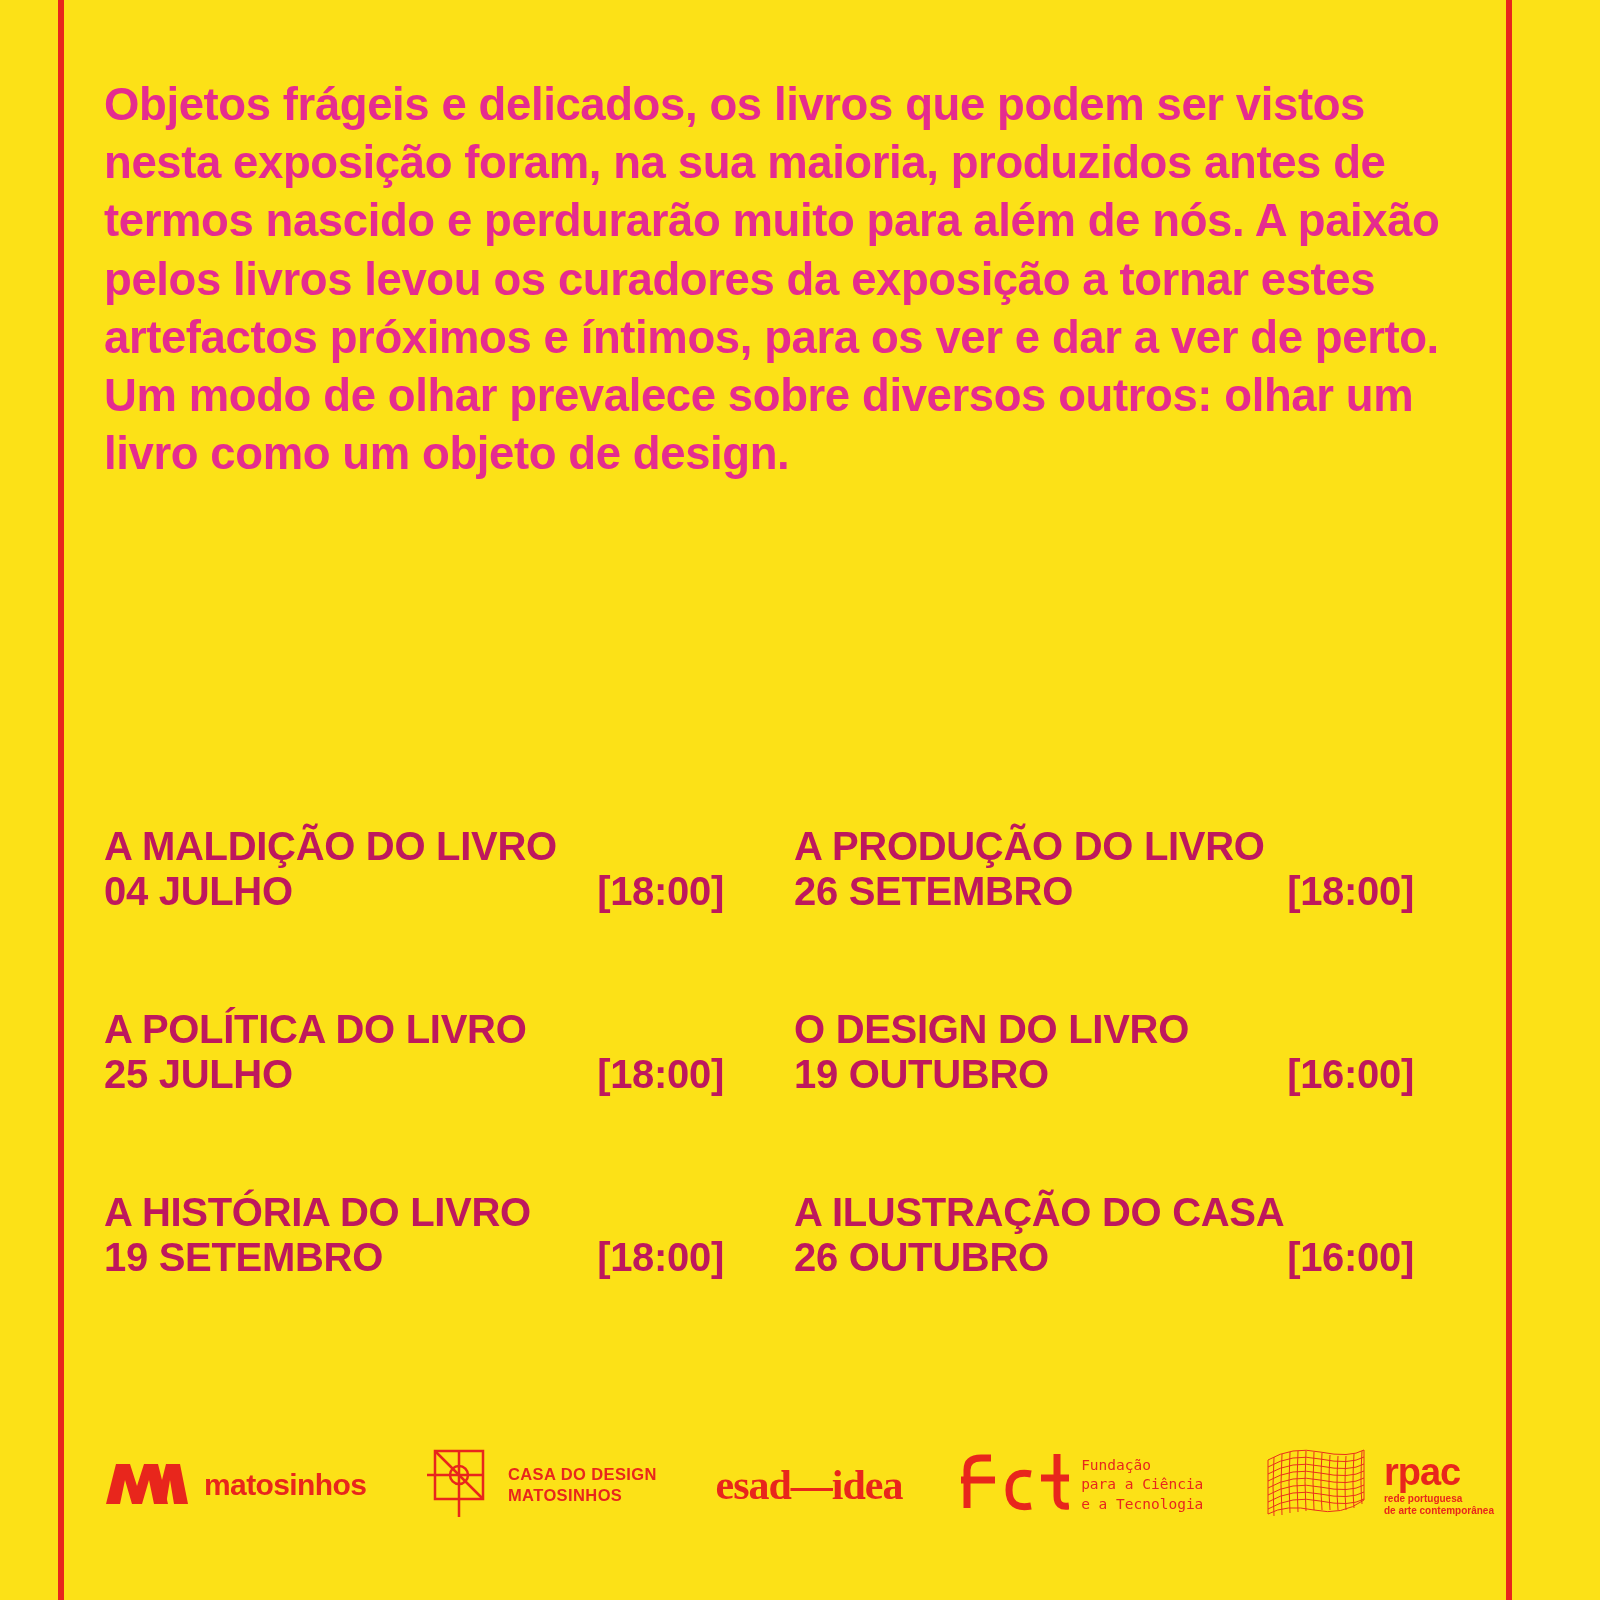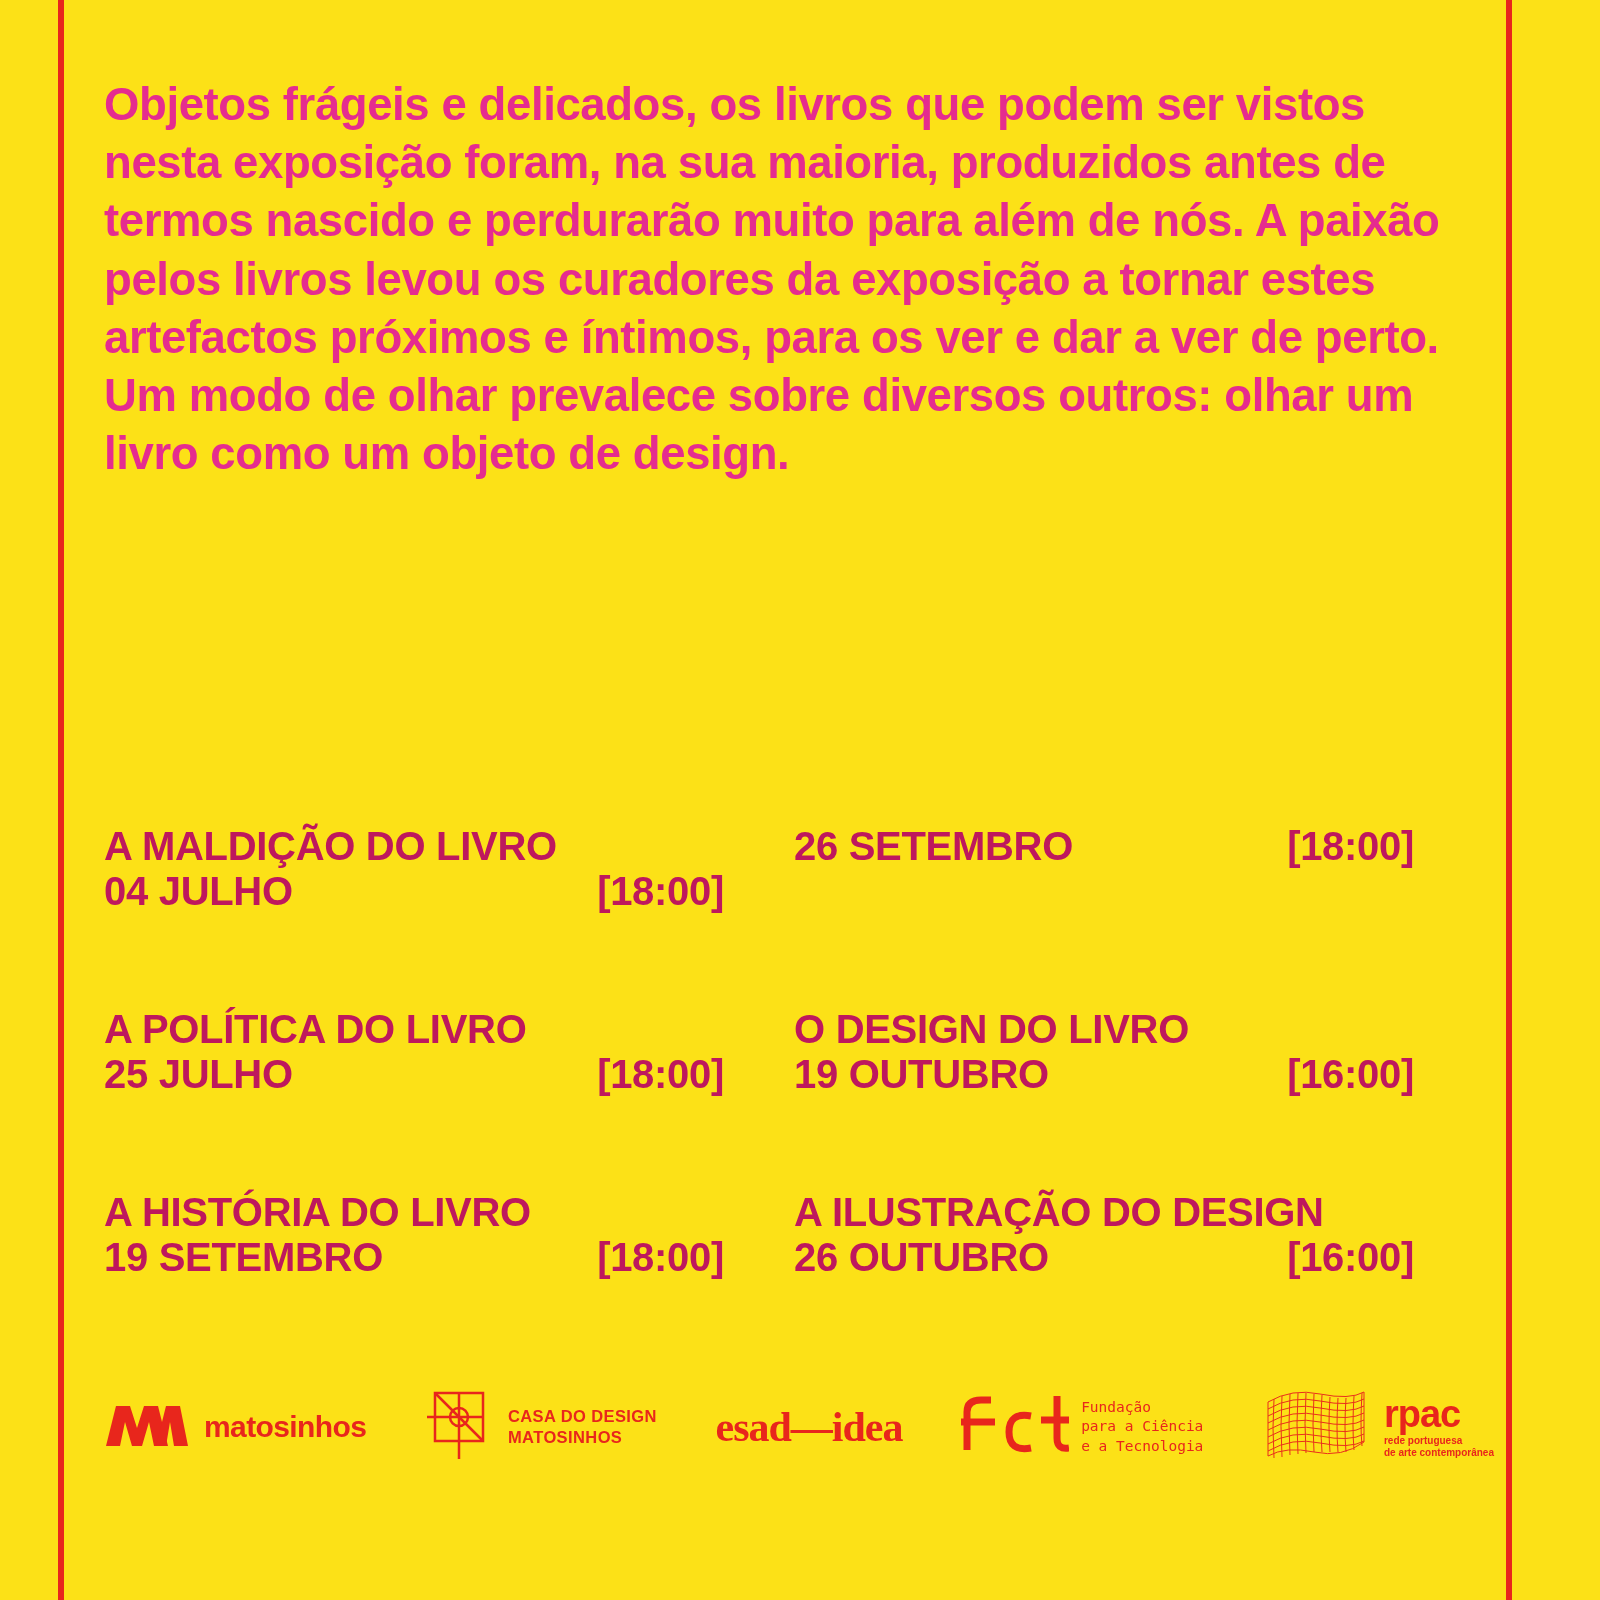--- a/index.html
+++ b/index.html
@@ -82,21 +82,21 @@
   .session-time {
     margin-left: auto;
     white-space: nowrap;
     text-align: center;
   }
 
   
   .footer {
     position: absolute;
     left: 104px;
-    top: 1372px;
+    top: 1430px;
     width: 1390px;
     height: 110px;
     display: flex;
     align-items: center;
     justify-content: space-between;
   }
 
   .logo {
     display: flex;
     align-items: center;
@@ -167,20 +167,21 @@
 
     <div class="session">
       <div class="session-title">A MALDIÇÃO DO LIVRO</div>
       <div class="session-line2">
         <span class="session-date">04 JULHO</span>
         <span class="session-time">[18:00]</span>
       </div>
     </div>
 
     <div class="session">
+      <div class="session-title">A PRODUÇÃO DO LIVRO</div>
       <div class="session-line2">
         <span class="session-date">26 SETEMBRO</span>
         <span class="session-time">[18:00]</span>
       </div>
     </div>
 
     <div class="session">
       <div class="session-title">A POLÍTICA DO LIVRO</div>
       <div class="session-line2">
         <span class="session-date">25 JULHO</span>
@@ -198,21 +199,21 @@
 
     <div class="session">
       <div class="session-title">A HISTÓRIA DO LIVRO</div>
       <div class="session-line2">
         <span class="session-date">19 SETEMBRO</span>
         <span class="session-time">[18:00]</span>
       </div>
     </div>
 
     <div class="session">
-      <div class="session-title">A ILUSTRAÇÃO DO DESIGN</div>
+      <div class="session-title">A ILUSTRAÇÃO DO CASA</div>
       <div class="session-line2">
         <span class="session-date">26 OUTUBRO</span>
         <span class="session-time">[16:00]</span>
       </div>
     </div>
 
   </div>
 
   <div class="footer">
 

